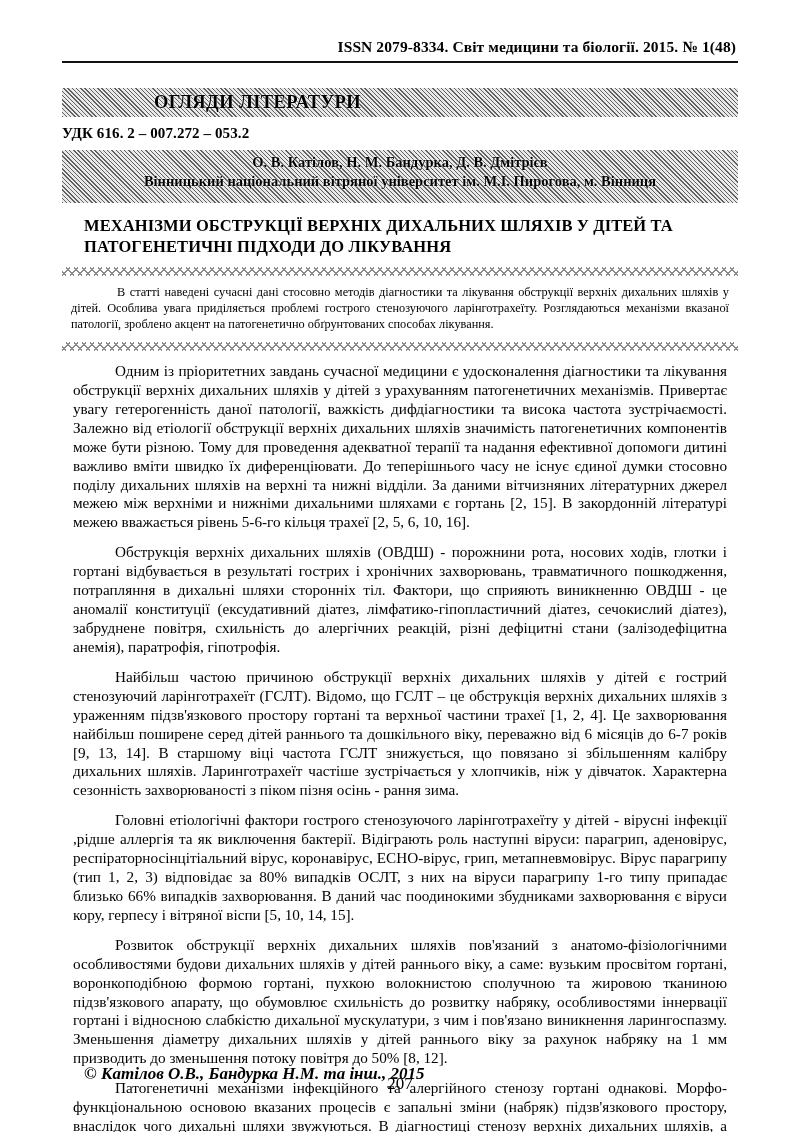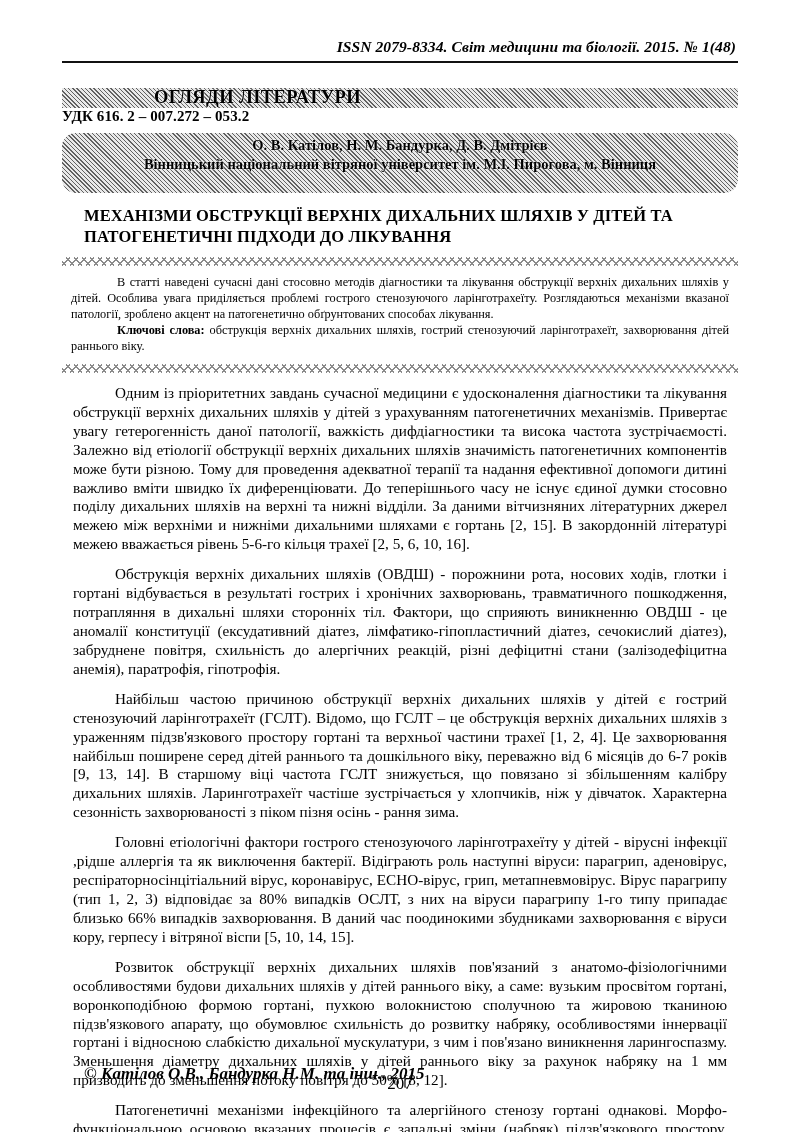--- a/index.html
+++ b/index.html
@@ -23,21 +23,20 @@
     top: 0;
     width: 800px;
     height: 1132px;
     box-sizing: border-box;
     padding: 38px 62px 0 62px;
   }
 
   
   .running-head {
     text-align: right;
-    font-style: italic;
     font-weight: bold;
     font-size: 15.5px;
     letter-spacing: 0.1px;
     line-height: 1.15;
     padding-right: 2px;
     padding-bottom: 3px;
   }
   .head-rule {
     border: none;
     border-top: 2.2px solid #111;
@@ -48,58 +47,57 @@
   
   .hatch-band {
     margin-top: 25px;
     background-color: #e9e9e9;
     background-image: repeating-linear-gradient(
         45deg,
         rgba(90,90,90,0.95) 0px,
         rgba(90,90,90,0.95) 1px,
         rgba(255,255,255,0) 1px,
         rgba(255,255,255,0) 3px);
-    height: 20px;
+    height: 29px;
     display: flex;
     align-items: center;
     justify-content: space-between;
     padding: 0 14px;
     box-sizing: border-box;
   }
   .hatch-band .band-label {
     font-weight: bold;
     font-size: 18.5px;
     letter-spacing: 0.4px;
     white-space: nowrap;
     text-shadow: 0 0 1px #fff, 0 0 2px #fff;
   }
   .hatch-band .band-label.left { margin-left: 78px; }
   .hatch-band .band-label.right { margin-right: 18px; }
 
   .udk {
     font-weight: bold;
     font-size: 15px;
-    margin-top: 0;
+    margin-top: 8px;
     margin-bottom: 0;
     letter-spacing: 0.1px;
   }
 
   .author-band {
     margin-top: 8px;
     background-color: #e9e9e9;
     background-image: repeating-linear-gradient(
         45deg,
         rgba(90,90,90,0.95) 0px,
         rgba(90,90,90,0.95) 1px,
         rgba(255,255,255,0) 1px,
         rgba(255,255,255,0) 3px);
-    padding: 3px 10px 19px 10px;
+    padding: 3px 10px 12px 10px;
     box-sizing: border-box;
     text-align: center;
-    border-radius: 14px;
   }
   .author-band .authors,
   .author-band .affiliation {
     font-weight: bold;
     font-size: 14.5px;
     line-height: 1.3;
     text-shadow: 0 0 1px #fff, 0 0 2px #fff;
   }
 
   
@@ -197,21 +195,20 @@
     <div class="authors">О. В. Катілов, Н. М. Бандурка, Д. В. Дмітрієв</div>
     <div class="affiliation">Вінницький національний вітряної університет ім. М.І. Пирогова, м. Вінниця</div>
   </div>
 
   <div class="article-title">МЕХАНІЗМИ ОБСТРУКЦІЇ ВЕРХНІХ ДИХАЛЬНИХ ШЛЯХІВ У ДІТЕЙ ТА ПАТОГЕНЕТИЧНІ ПІДХОДИ ДО ЛІКУВАННЯ</div>
 
   <div class="zigzag"></div>
 
   <div class="abstract">
     <p>В статті наведені сучасні дані стосовно методів діагностики та лікування обструкції верхніх дихальних шляхів у дітей. Особлива увага приділяється проблемі гострого стенозуючого ларінготрахеїту. Розглядаються механізми вказаної патології, зроблено акцент на патогенетично обґрунтованих способах лікування.</p>
-    <p><span class="kw-label">Ключові слова:</span><span> обструкція верхніх дихальних шляхів, гострий стенозуючий ларінготрахеїт, захворювання дітей раннього віку.</span></p>
   </div>
 
   <div class="zigzag"></div>
 
   <div class="body-text">
     <p>Одним із пріоритетних завдань сучасної медицини є удосконалення діагностики та лікування обструкції верхніх дихальних шляхів у дітей з урахуванням патогенетичних механізмів. Привертає увагу гетерогенність даної патології, важкість дифдіагностики та висока частота зустрічаємості. Залежно від етіології обструкції верхніх дихальних шляхів значимість патогенетичних компонентів може бути різною. Тому для проведення адекватної терапії та надання ефективної допомоги дитині важливо вміти швидко їх диференціювати. До теперішнього часу не існує єдиної думки стосовно поділу дихальних шляхів на верхні та нижні відділи. За даними вітчизняних літературних джерел межею між верхніми и нижніми дихальними шляхами є гортань [2, 15]. В закордонній літературі межею вважається рівень 5-6-го кільця трахеї [2, 5, 6, 10, 16].</p>
     <p>Обструкція верхніх дихальних шляхів (ОВДШ) - порожнини рота, носових ходів, глотки і гортані відбувається в результаті гострих і хронічних захворювань, травматичного пошкодження, потрапляння в дихальні шляхи сторонніх тіл. Фактори, що сприяють виникненню ОВДШ - це аномалії конституції (ексудативний діатез, лімфатико-гіпопластичний діатез, сечокислий діатез), забруднене повітря, схильність до алергічних реакцій, різні дефіцитні стани (залізодефіцитна анемія), паратрофія, гіпотрофія.</p>
     <p>Найбільш частою причиною обструкції верхніх дихальних шляхів у дітей є гострий стенозуючий ларінготрахеїт (ГСЛТ). Відомо, що ГСЛТ – це обструкція верхніх дихальних шляхів з ураженням підзв'язкового простору гортані та верхньої частини трахеї [1, 2, 4]. Це захворювання найбільш поширене серед дітей раннього та дошкільного віку, переважно від 6 місяців до 6-7 років [9, 13, 14]. В старшому віці частота ГСЛТ знижується, що повязано зі збільшенням калібру дихальних шляхів. Ларинготрахеїт частіше зустрічається у хлопчиків, ніж у дівчаток. Характерна сезонність захворюваності з піком пізня осінь - рання зима.</p>
     <p>Головні етіологічні фактори гострого стенозуючого ларінготрахеїту у дітей - вірусні інфекції ,рідше аллергія та як виключення бактерії. Відіграють роль наступні віруси: парагрип, аденовірус, респіраторносінцітіальний вірус, коронавірус, ЕСНО-вірус, грип, метапневмовірус. Вірус парагрипу (тип 1, 2, 3) відповідає за 80% випадків ОСЛТ, з них на віруси парагрипу 1-го типу припадає близько 66% випадків захворювання. В даний час поодинокими збудниками захворювання є віруси кору, герпесу і вітряної віспи [5, 10, 14, 15].</p>
     <p>Розвиток обструкції верхніх дихальних шляхів пов'язаний з анатомо-фізіологічними особливостями будови дихальних шляхів у дітей раннього віку, а саме: вузьким просвітом гортані, воронкоподібною формою гортані, пухкою волокнистою сполучною та жировою тканиною підзв'язкового апарату, що обумовлює схильність до розвитку набряку, особливостями іннервації гортані і відносною слабкістю дихальної мускулатури, з чим і пов'язано виникнення ларингоспазму. Зменьшення діаметру дихальних шляхів у дітей раннього віку за рахунок набряку на 1 мм призводить до зменьшення потоку повітря до 50% [8, 12].</p>

